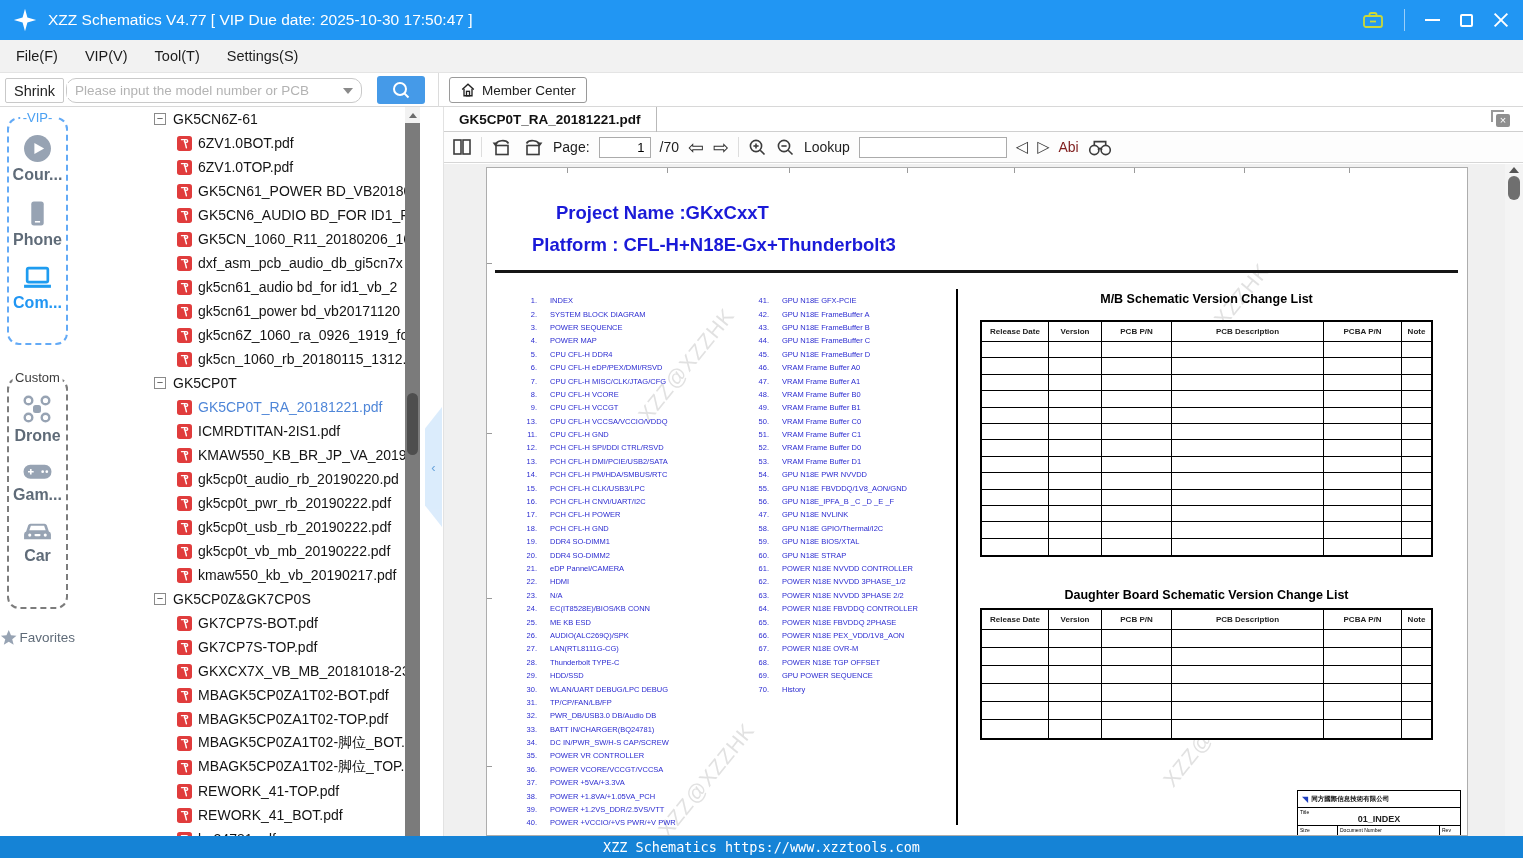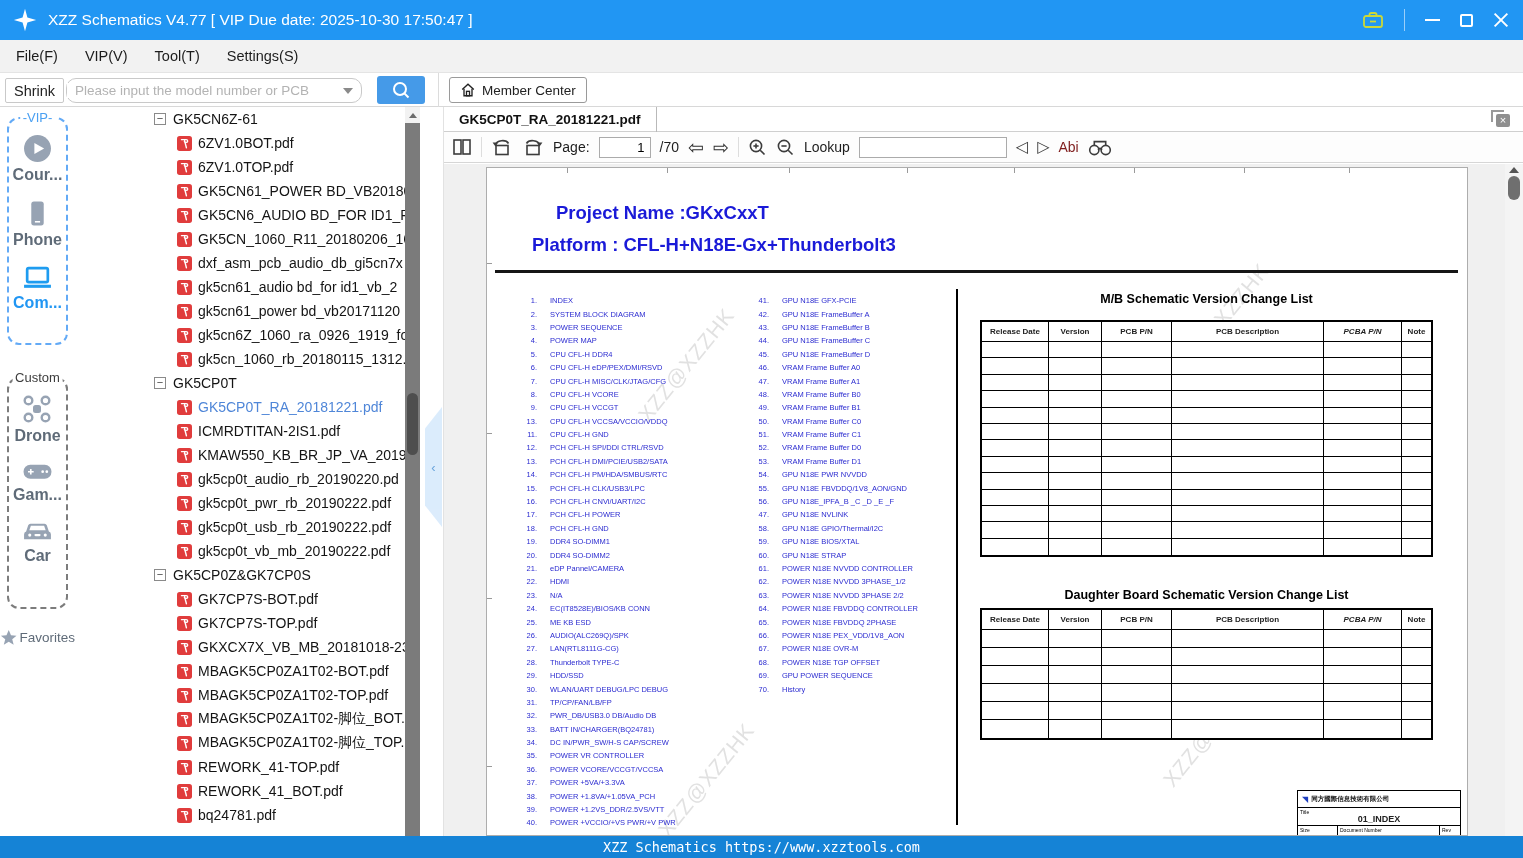--- a/index.html
+++ b/index.html
@@ -107,21 +107,21 @@
 
 .tb-title { position:absolute; left:493px; width:453px; text-align:center; font-weight:bold; font-size:12.5px; color:#000; }
 .mb-title { top:124px; } .db-title { top:420px; }
 .vtable { position:absolute; left:493px; width:453px; border:2px solid #000; background:#fff; }
 .mb-table { top:152px; } .db-table { top:440px; }
 .vrow { display:flex; border-bottom:1px solid #000; }
 .vrow:last-child { border-bottom:none; }
 .vhead .vcell { font-weight:bold; font-size:8px; }
 .vcell { border-right:1px solid #000; display:flex; align-items:center; justify-content:center; overflow:hidden; }
 .vcell:last-child { border-right:none; flex:1; }
-.c0{width:67px;} .c1{width:53px;} .c2{width:70px;} .c3{width:152px;} .c4{width:78px;font-style:italic;}
+.c0{width:67px;} .c1{width:53px;} .c2{width:70px;} .c3{width:152px;} .c4{width:78px;}
 .mb-table .vrow{height:16.4px;} .mb-table .vrow.vhead{height:20px;}
 .db-table .vrow{height:18px;} .db-table .vrow.vhead{height:20px;}
 
 .wm { position:absolute; color:#c9c9c9; opacity:.55; font-size:21px; letter-spacing:1px; transform:rotate(-51deg); white-space:nowrap; }
 
 
 .titleblock { position:absolute; left:810px; top:622px; width:164px; border:1.5px solid #000; background:#fff; }
 .tbk-r1 { height:17px; border-bottom:1px solid #000; display:flex; align-items:center; gap:3px; padding-left:4px; }
 .tbk-logo { color:#1f3fbf; font-size:8px; }
 .tbk-company { font-size:6.5px; font-weight:bold; color:#111; }
@@ -411,20 +411,29 @@
       <span class="tlabel">gk5cp0t_usb_rb_20190222.pdf</span>
     </div>
     <div class="trow file">
       <span class="pdfic">
         <svg viewBox="0 0 14 14">
           <rect width="14" height="14" rx="2.5" fill="#e03c3c"></rect>
           <path d="M4.2 3.4 h4.4 c1.7 0 1.9 2.4 .1 2.6 c-1.3 .2 -2.2 -.3 -1.6 -1.5 L8.8 11" stroke="#fff" stroke-width="1.3" fill="none" stroke-linecap="round"></path>
         </svg>
       </span>
       <span class="tlabel">gk5cp0t_vb_mb_20190222.pdf</span>
+    </div>
+    <div class="trow file">
+      <span class="pdfic">
+        <svg viewBox="0 0 14 14">
+          <rect width="14" height="14" rx="2.5" fill="#e03c3c"></rect>
+          <path d="M4.2 3.4 h4.4 c1.7 0 1.9 2.4 .1 2.6 c-1.3 .2 -2.2 -.3 -1.6 -1.5 L8.8 11" stroke="#fff" stroke-width="1.3" fill="none" stroke-linecap="round"></path>
+        </svg>
+      </span>
+      <span class="tlabel">kmaw550_kb_vb_20190217.pdf</span>
     </div>
     <div class="trow folder">
       <span class="expander">−</span>
       <span class="tlabel">GK5CP0Z&amp;GK7CP0S</span>
     </div>
     <div class="trow file">
       <span class="pdfic">
         <svg viewBox="0 0 14 14">
           <rect width="14" height="14" rx="2.5" fill="#e03c3c"></rect>
           <path d="M4.2 3.4 h4.4 c1.7 0 1.9 2.4 .1 2.6 c-1.3 .2 -2.2 -.3 -1.6 -1.5 L8.8 11" stroke="#fff" stroke-width="1.3" fill="none" stroke-linecap="round"></path>

